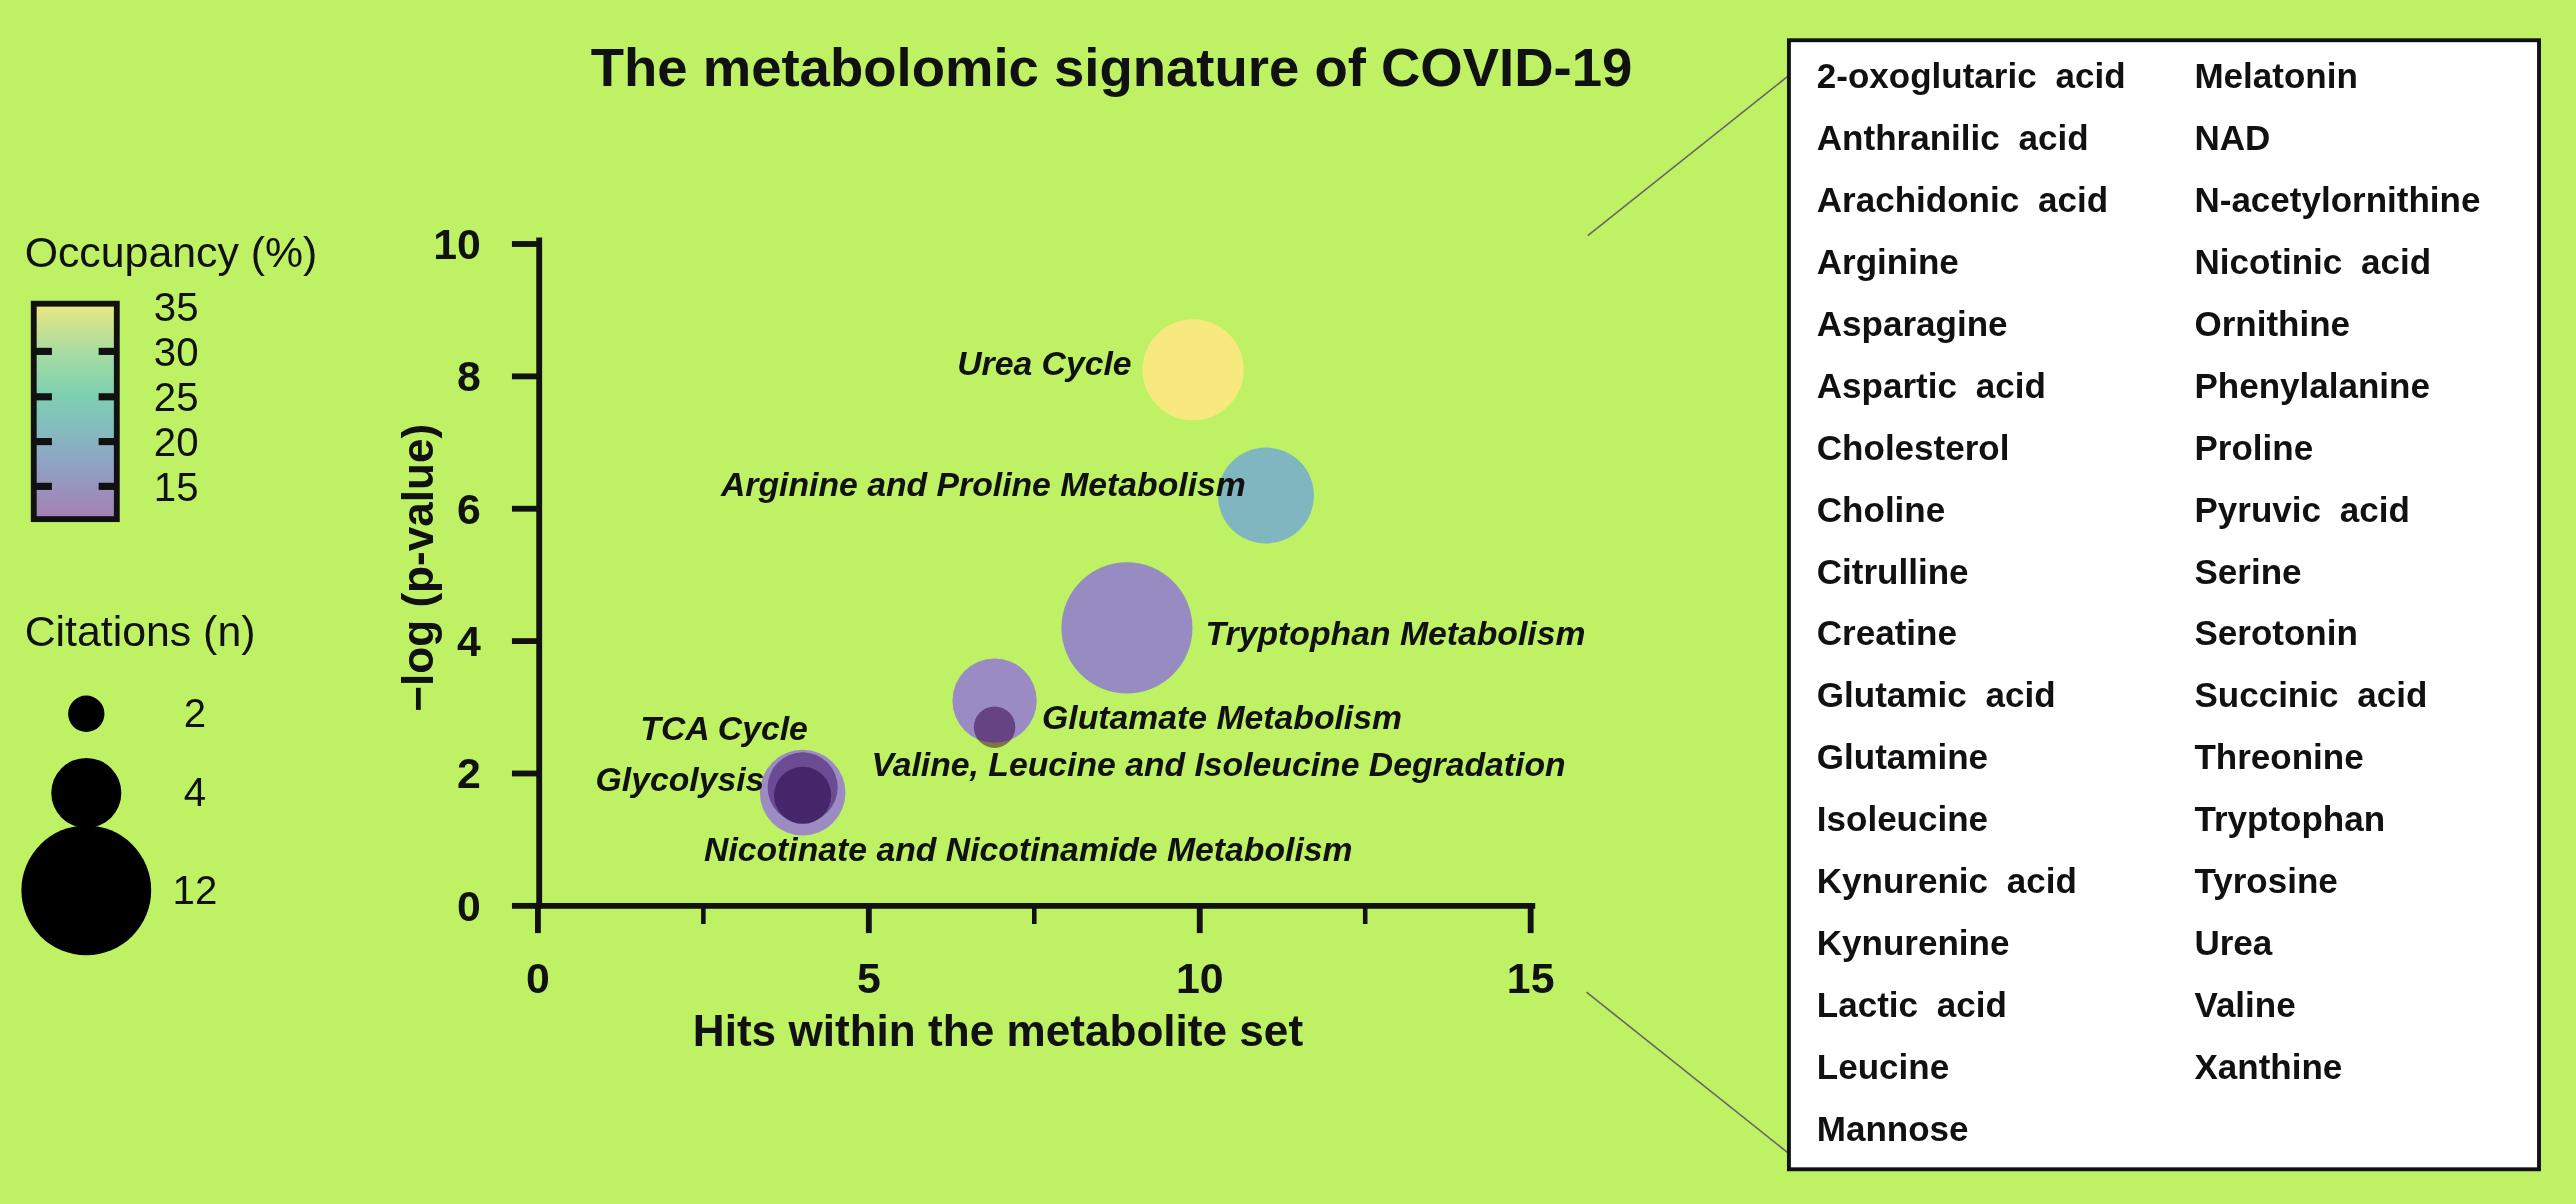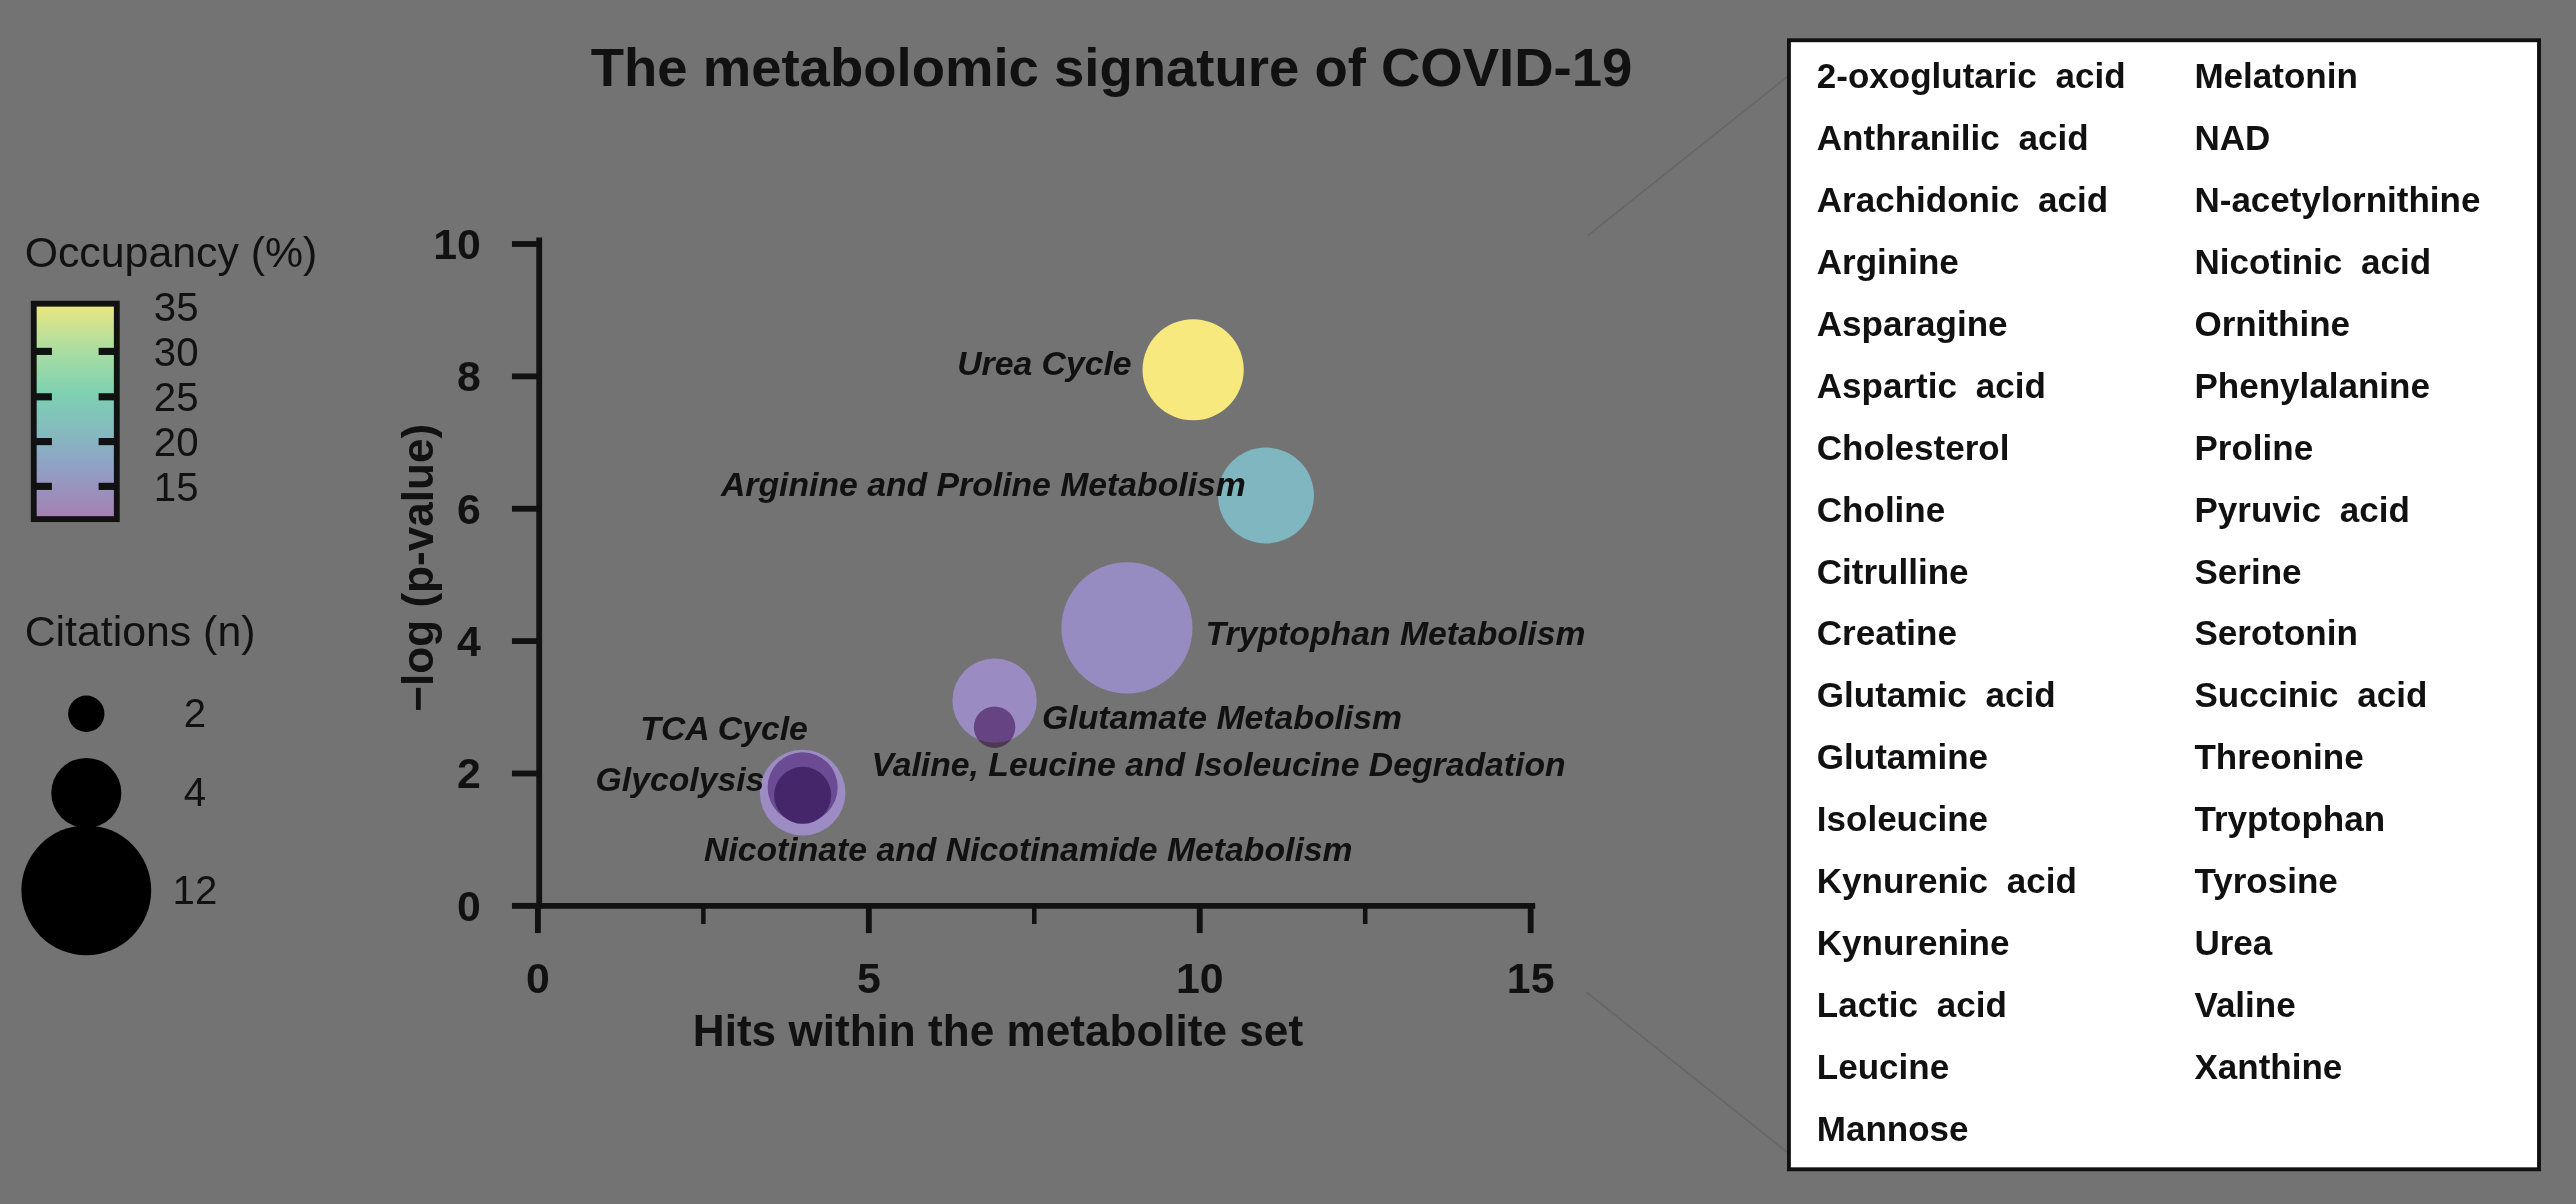--- a/index.html
+++ b/index.html
@@ -1,16 +1,16 @@
 <!DOCTYPE html>
 <html style="font-size:10.4px"><head>
 <meta charset="utf-8">
 <style>
   html,body{margin:0;padding:0;background:#fff;}
-  .figure{position:relative;width:2576px;height:1205px;background:#737373;
+  .figure{position:relative;width:2576px;height:1205px;background:#bef264;
           font-family:"Liberation Sans",sans-serif;overflow:hidden;}
   svg{position:absolute;left:0;top:0;}
   .t-title{font:bold 84px "Liberation Sans",sans-serif;fill:#111;}
   .t-axis{font:bold 68px "Liberation Sans",sans-serif;fill:#111;}
   .t-tick{font:bold 66px "Liberation Sans",sans-serif;fill:#111;}
   .t-leg{font:400 66px "Liberation Sans",sans-serif;fill:#111;}
   .t-num{font:400 62px "Liberation Sans",sans-serif;fill:#111;}
   .t-bub{font:italic bold 52px "Liberation Sans",sans-serif;fill:#111;}
   .t-met{font:bold 54px "Liberation Sans",sans-serif;fill:#111;word-spacing:14px;}
 </style>

